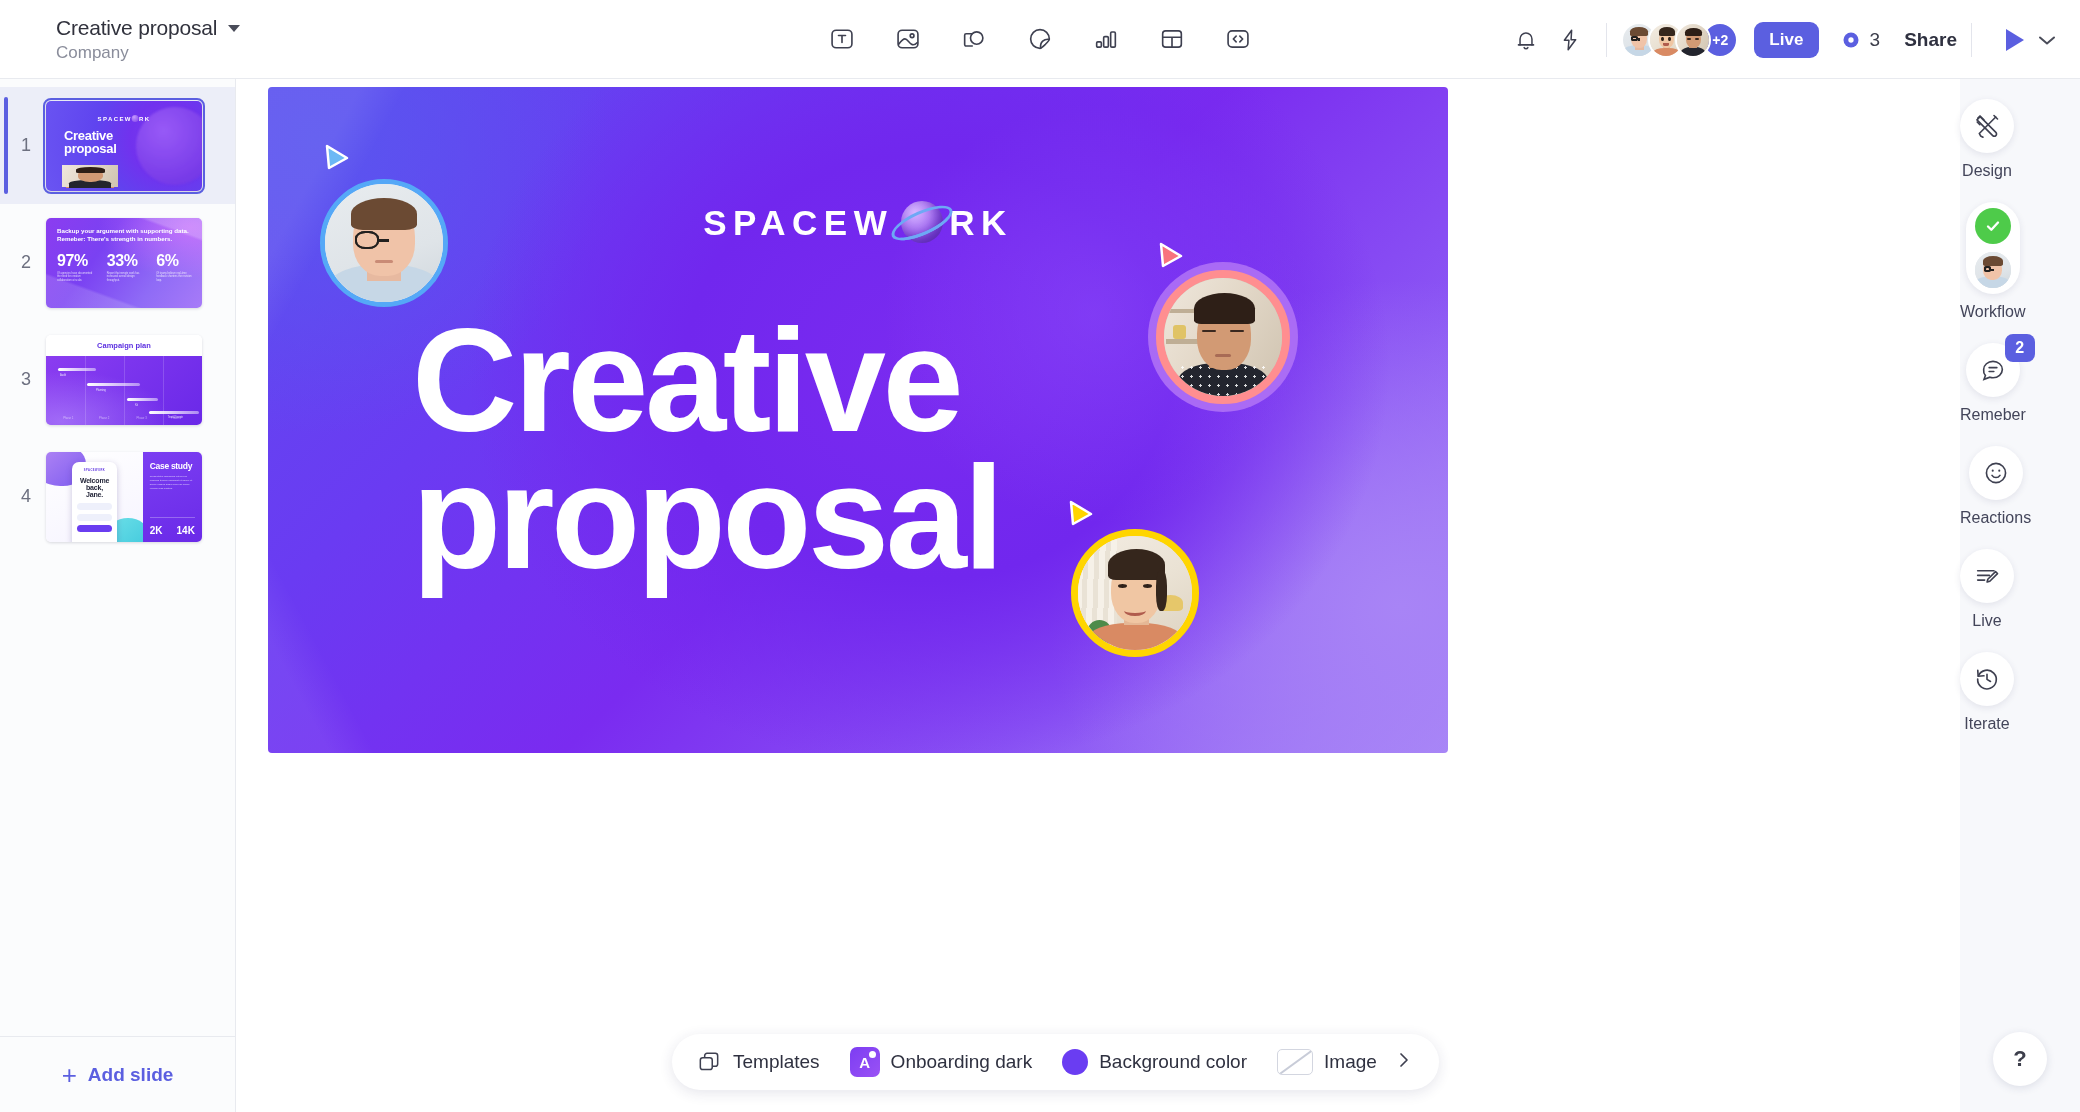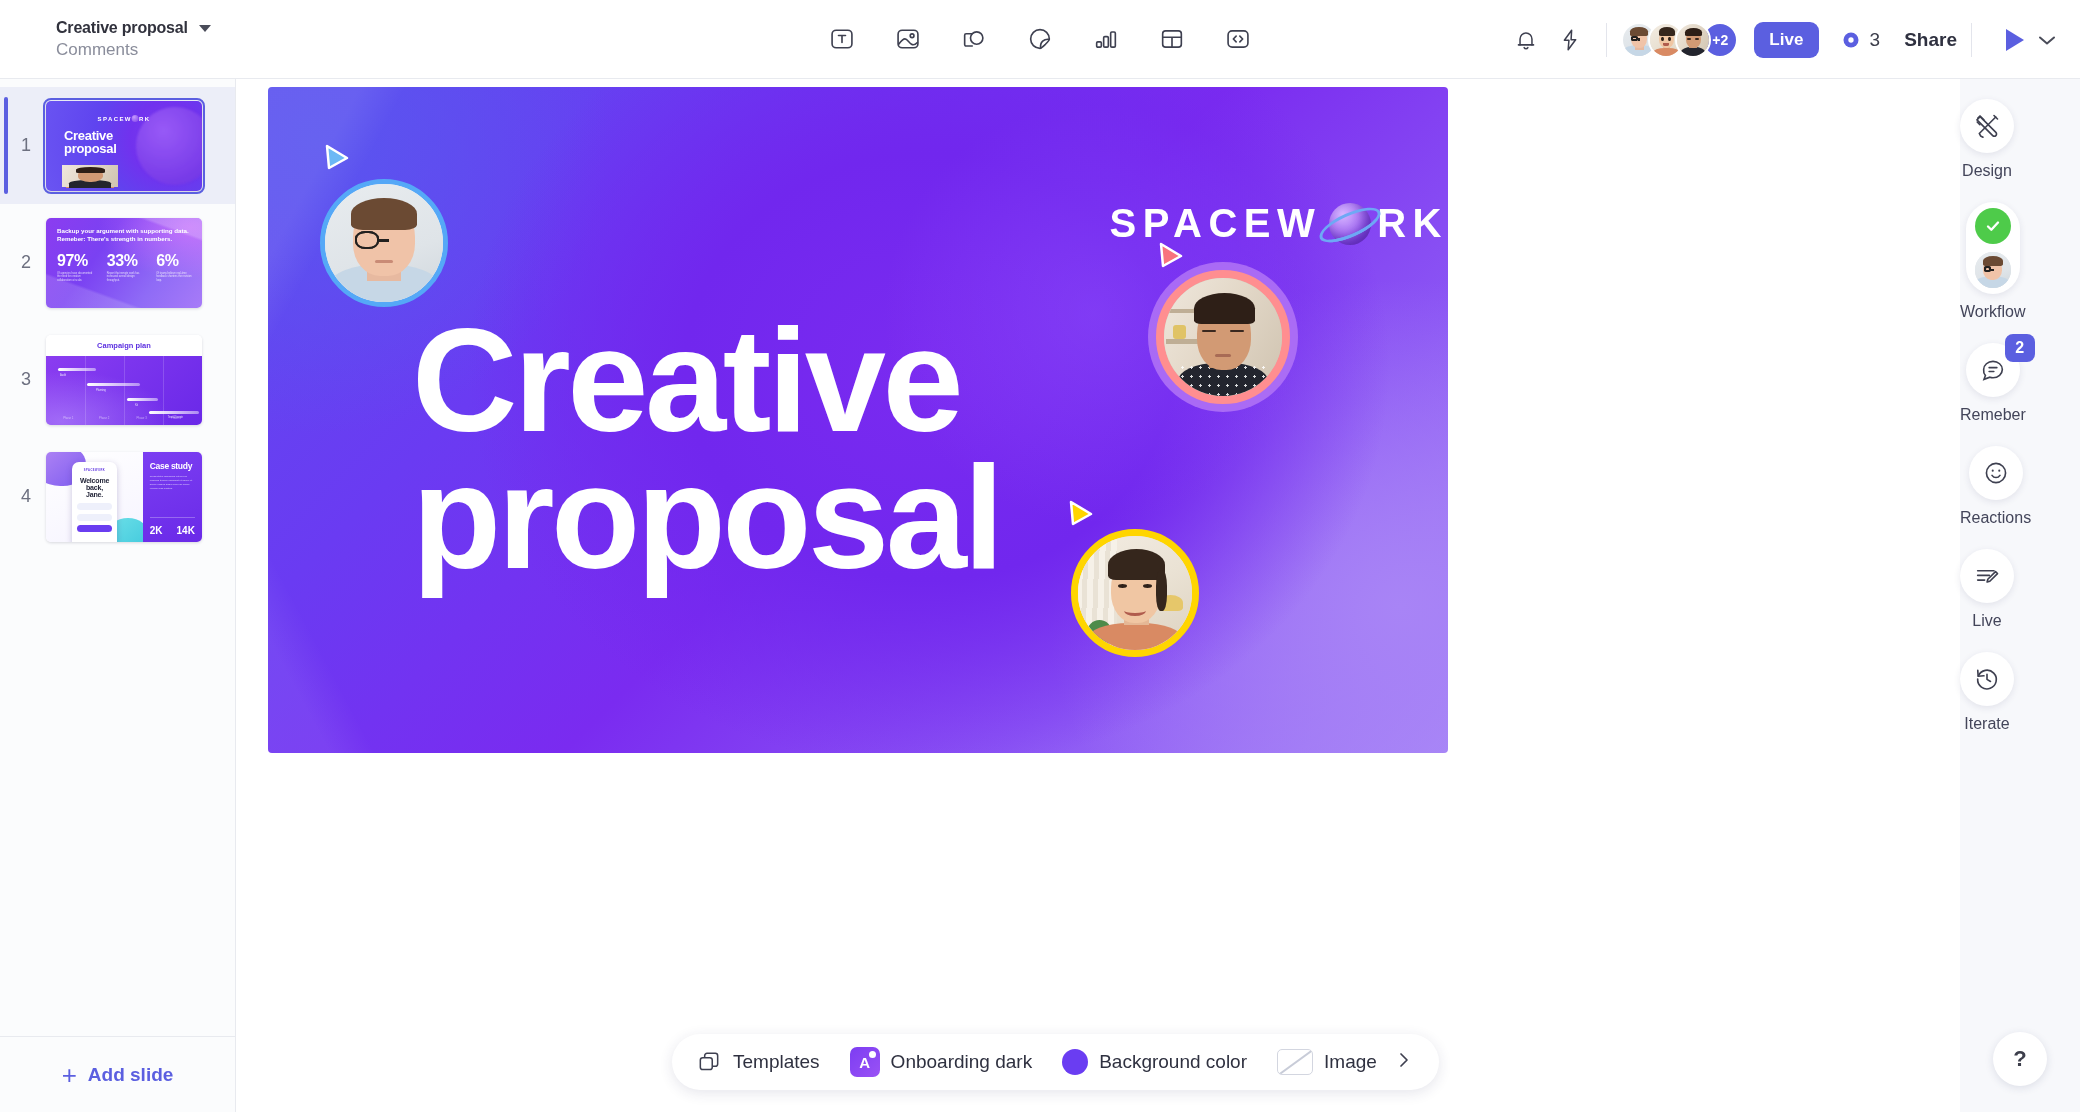--- a/index.html
+++ b/index.html
@@ -18,21 +18,21 @@
   
   .topbar {
     position: absolute; top: 0; left: 0; width: 2080px; height: 79px;
     background: #ffffff;
     border-bottom: 1px solid #e8eaef;
     display: flex; align-items: center;
   }
   .doc-meta { width: 300px; padding-left: 56px; }
   .doc-title-row { display: flex; align-items: center; gap: 11px; }
   .doc-title {
-    font-size: 16px; font-weight: 700; color: #31323d; letter-spacing: -0.2px;
+    font-size: 21px; font-weight: 400; color: #31323d; letter-spacing: -0.2px;
     white-space: nowrap;
   }
   .doc-sub { font-size: 17px; color: #8a8d9b; margin-top: 3px; }
   .caret-down {
     width: 0; height: 0; border-left: 6px solid transparent;
     border-right: 6px solid transparent; border-top: 7px solid #4a4c59;
     margin-top: 2px;
   }
 
   
@@ -259,22 +259,22 @@
   .slide::before {
     content:""; position:absolute; inset:0;
     background:
       radial-gradient(circle 300px at 70% 34%, rgba(150,90,255,.38), transparent 70%),
       linear-gradient(118deg, rgba(255,255,255,.08) 0 6%, transparent 9%),
       linear-gradient(62deg, rgba(255,255,255,.07) 0 4%, transparent 7%);
   }
   .slide-inner { position: absolute; inset: 0; }
 
   .logo {
-    position: absolute; top: 114px; left: 0; right: 0; text-align: right;
-    font-size: 40px; font-weight: 800; color: #fff; letter-spacing: 6.5px;
+    position: absolute; top: 114px; left: 0; right: 0; text-align: center;
+    font-size: 35px; font-weight: 800; color: #fff; letter-spacing: 6.5px;
     white-space: nowrap;
   }
   .logo .planet {
     display: inline-block; position: relative; width: 56px; height: 40px;
     vertical-align: -6px;
   }
   .logo .planet .ball {
     position: absolute; left: 8px; top: 0px; width: 42px; height: 42px; border-radius: 50%;
     background: radial-gradient(circle at 33% 27%, #d7b6ff 0%, #b07ef6 38%, #8347ec 70%, #6b2ddc 100%);
     box-shadow: inset -5px -6px 12px rgba(60,20,120,.45);
@@ -440,21 +440,21 @@
 
 <div class="app">
 
   <div class="topbar">
 
     <div class="doc-meta">
       <div class="doc-title-row">
         <div class="doc-title">Creative proposal</div>
         <div class="caret-down"></div>
       </div>
-      <div class="doc-sub">Comments</div>
+      <div class="doc-sub">Company</div>
     </div>
 
     <div class="tools">
       <div class="tool-btn" title="Text">
         <svg width="28" height="28" viewBox="0 0 24 24" fill="none" stroke="#3e4050" stroke-width="1.4">
           <rect x="3.5" y="4.5" width="17" height="15" rx="3.5"></rect>
           <path d="M9 9h6M12 9v6" stroke-linecap="round"></path>
         </svg>
       </div>
       <div class="tool-btn" title="Image">

